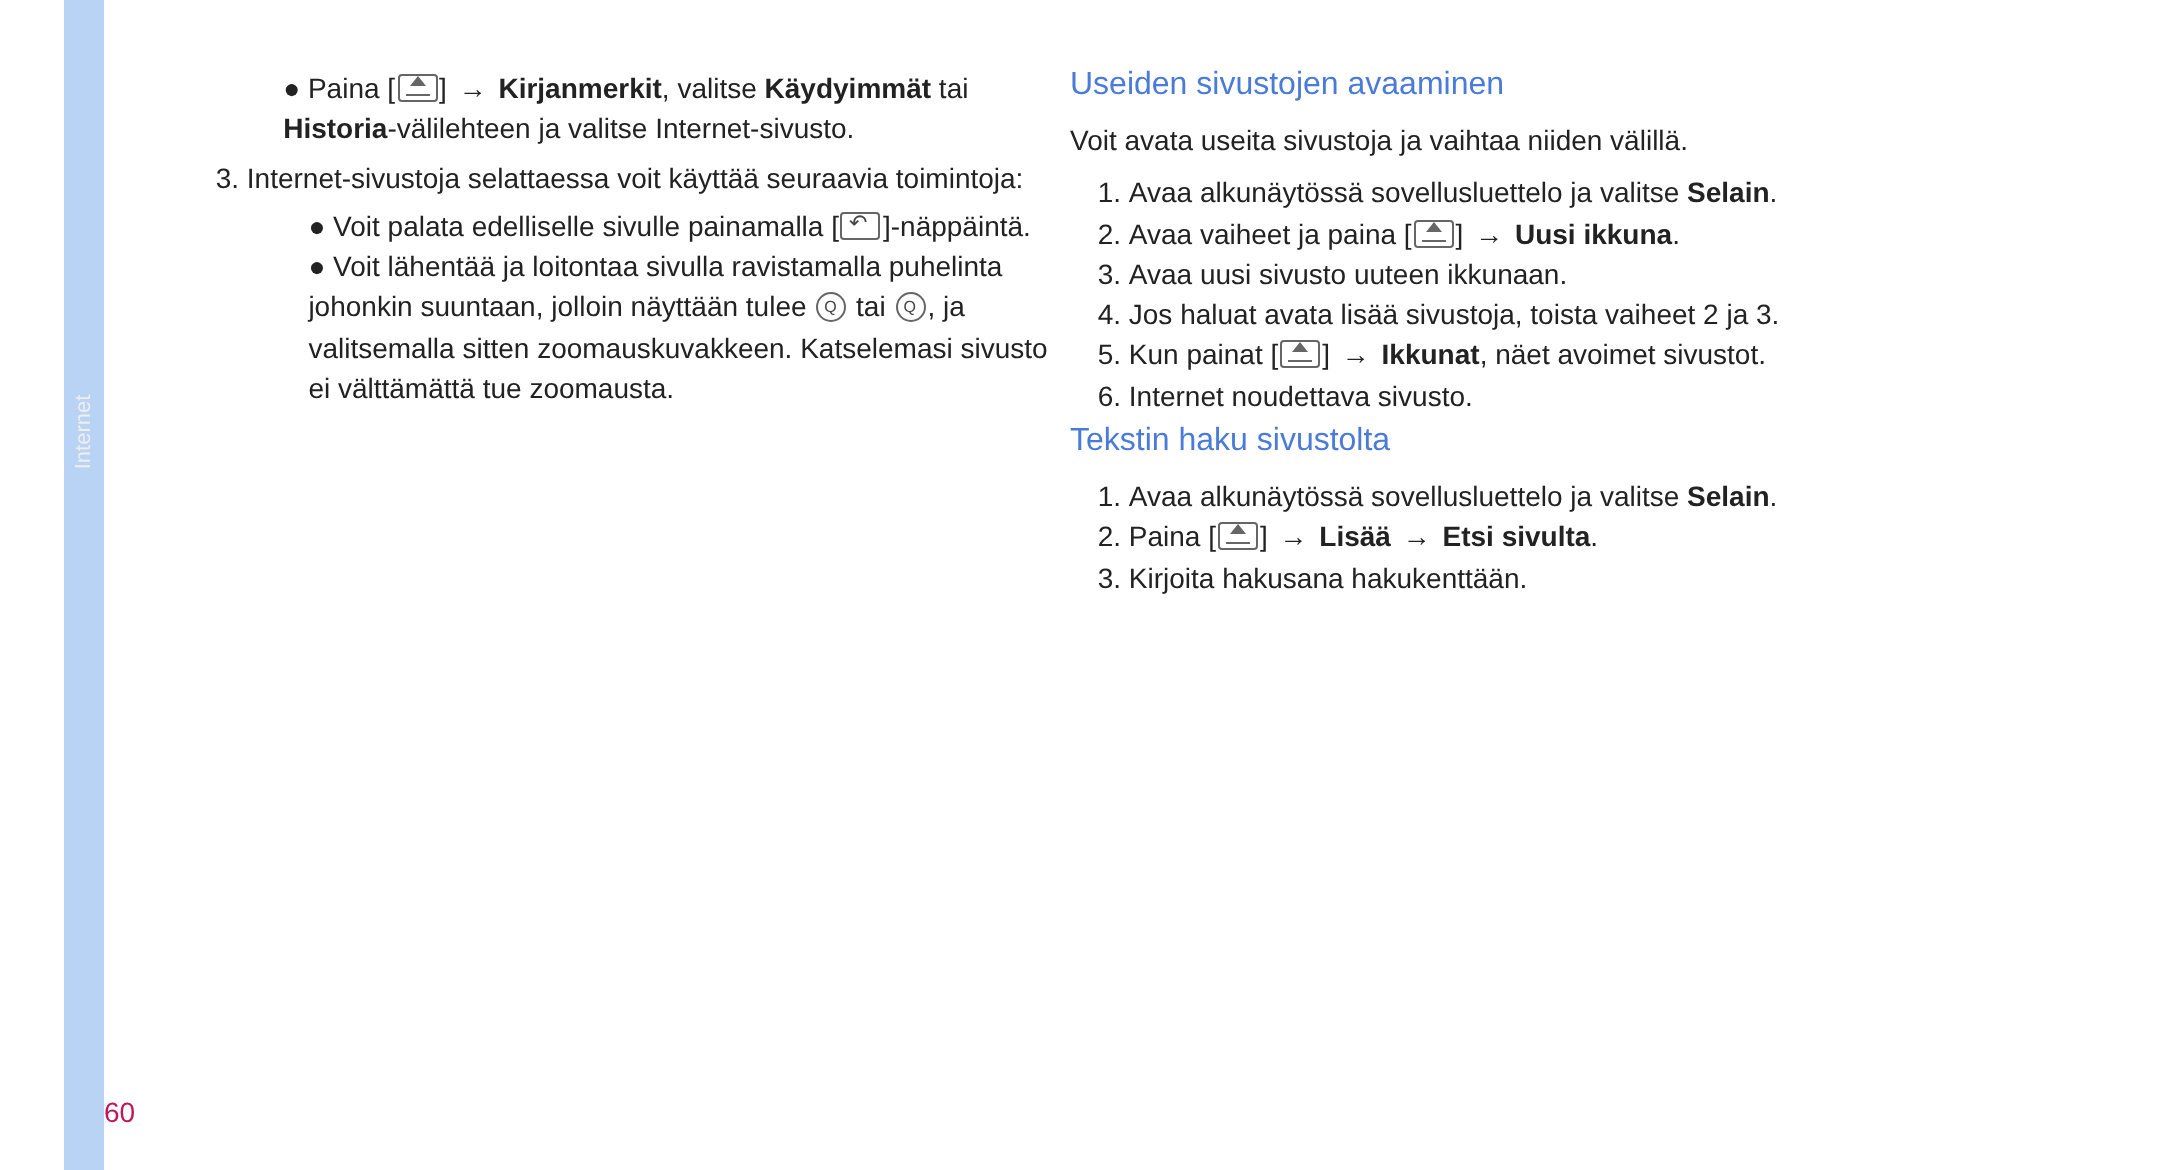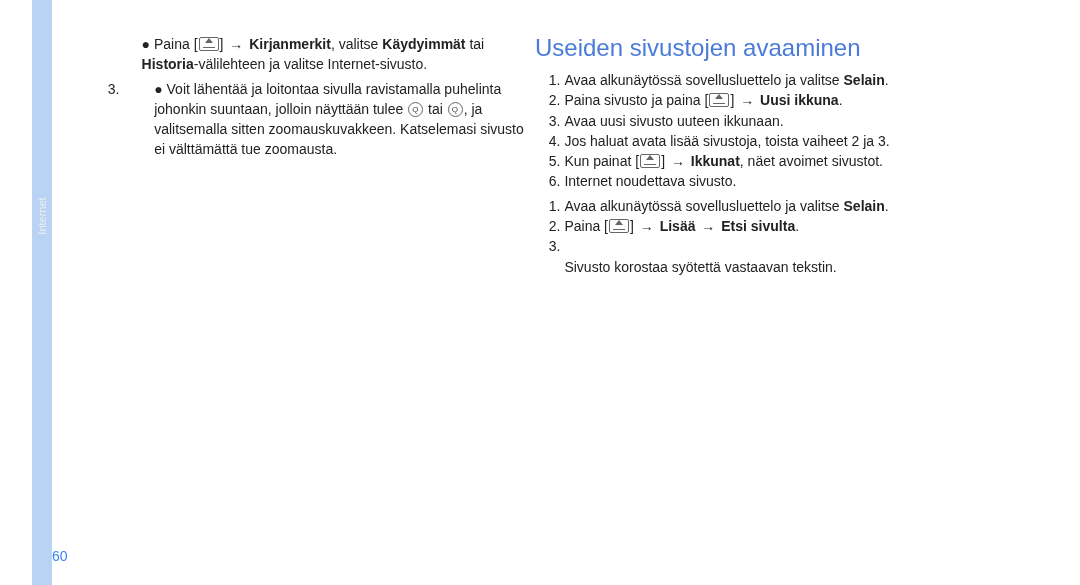--- a/index.html
+++ b/index.html
@@ -30,33 +30,33 @@
     transform-origin: center;
     white-space: nowrap;
     font-size: 11px;
     color: #eee;
   }
   .page-number {
     position: absolute;
     left: 52px;
     bottom: 21px;
     font-size: 14px;
-    color: #3b82f6;
+    color: #be185d;
   }
   .col {
     position: absolute;
     top: 30px;
     width: 430px;
   }
   .col.left { left: 94px; }
   .col.right { left: 535px; width: 440px; }
   h2 {
     color: #4a7bd8;
     font-weight: 400;
-    font-size: 24px;
+    font-size: 16px;
     margin: 4px 0 8px 0;
   }
   p, li { line-height: 1.45; }
   ol {
     margin: 4px 0;
     padding-left: 2.1em;
     list-style-type: decimal;
     list-style-position: outside;
   }
   ul.bullets {
@@ -137,56 +137,61 @@
 <div class="col left">
   <ul class="bullets" style="padding-left:3.4em;">
     <li>
       <span>Paina [</span><span class="icon-box home"></span><span>] </span><span class="arrow">→</span>
       <span class="bold">Kirjanmerkit</span><span>, valitse </span><span class="bold">Käydyimmät</span><span> tai </span><span class="bold">Historia</span><span>-välilehteen ja valitse Internet-sivusto.</span>
     </li>
   </ul>
 
   <ol start="3">
     <li>
+      <span>Internet-sivustoja selattaessa voit käyttää seuraavia toimintoja:</span>
       <ul class="bullets">
+        <li>
+          <span>Voit palata edelliselle sivulle painamalla [</span><span class="icon-box back"></span><span>]-näppäintä.</span>
+        </li>
         <li>
           <span>Voit lähentää ja loitontaa sivulla ravistamalla puhelinta johonkin suuntaan, jolloin näyttään tulee </span><span class="zoom-circle z1"></span><span> tai </span><span class="zoom-circle z2"></span><span>, ja valitsemalla sitten zoomauskuvakkeen. Katselemasi sivusto ei välttämättä tue zoomausta.</span>
         </li>
       </ul>
     </li>
   </ol>
 </div>
 
 <div class="col right">
   <h2>Useiden sivustojen avaaminen</h2>
+  <p style="margin:6px 0;">Voit avata useita sivustoja ja vaihtaa niiden välillä.</p>
   <ol>
     <li>
       <span>Avaa alkunäytössä sovellusluettelo ja valitse </span><span class="bold">Selain</span><span>.</span>
     </li>
     <li>
-      <span>Paina sivusto ja paina [</span><span class="icon-box home"></span><span>] </span><span class="arrow">→</span>
+      <span>Avaa vaiheet ja paina [</span><span class="icon-box home"></span><span>] </span><span class="arrow">→</span>
       <span class="bold">Uusi ikkuna</span><span>.</span>
     </li>
     <li>Avaa uusi sivusto uuteen ikkunaan.</li>
     <li>Jos haluat avata lisää sivustoja, toista vaiheet 2 ja 3.</li>
     <li>
       <span>Kun painat [</span><span class="icon-box home"></span><span>] </span><span class="arrow">→</span>
       <span class="bold">Ikkunat</span><span>, näet avoimet sivustot.</span>
     </li>
     <li>Internet noudettava sivusto.</li>
   </ol>
 
+  <h2>Tekstin haku sivustolta</h2>
   <ol>
     <li>
       <span>Avaa alkunäytössä sovellusluettelo ja valitse </span><span class="bold">Selain</span><span>.</span>
     </li>
     <li>
       <span>Paina [</span><span class="icon-box home"></span><span>] </span><span class="arrow">→</span>
       <span class="bold">Lisää</span>
       <span class="arrow">→</span>
       <span class="bold">Etsi sivulta</span><span>.</span>
     </li>
     <li>
-      <br>
-      <span>Sivusto korostaa syötettä vastaavan tekstin.</span>
+      <span>Kirjoita hakusana hakukenttään.</span><br>
     </li>
   </ol>
 </div>
 
 </body></html>

